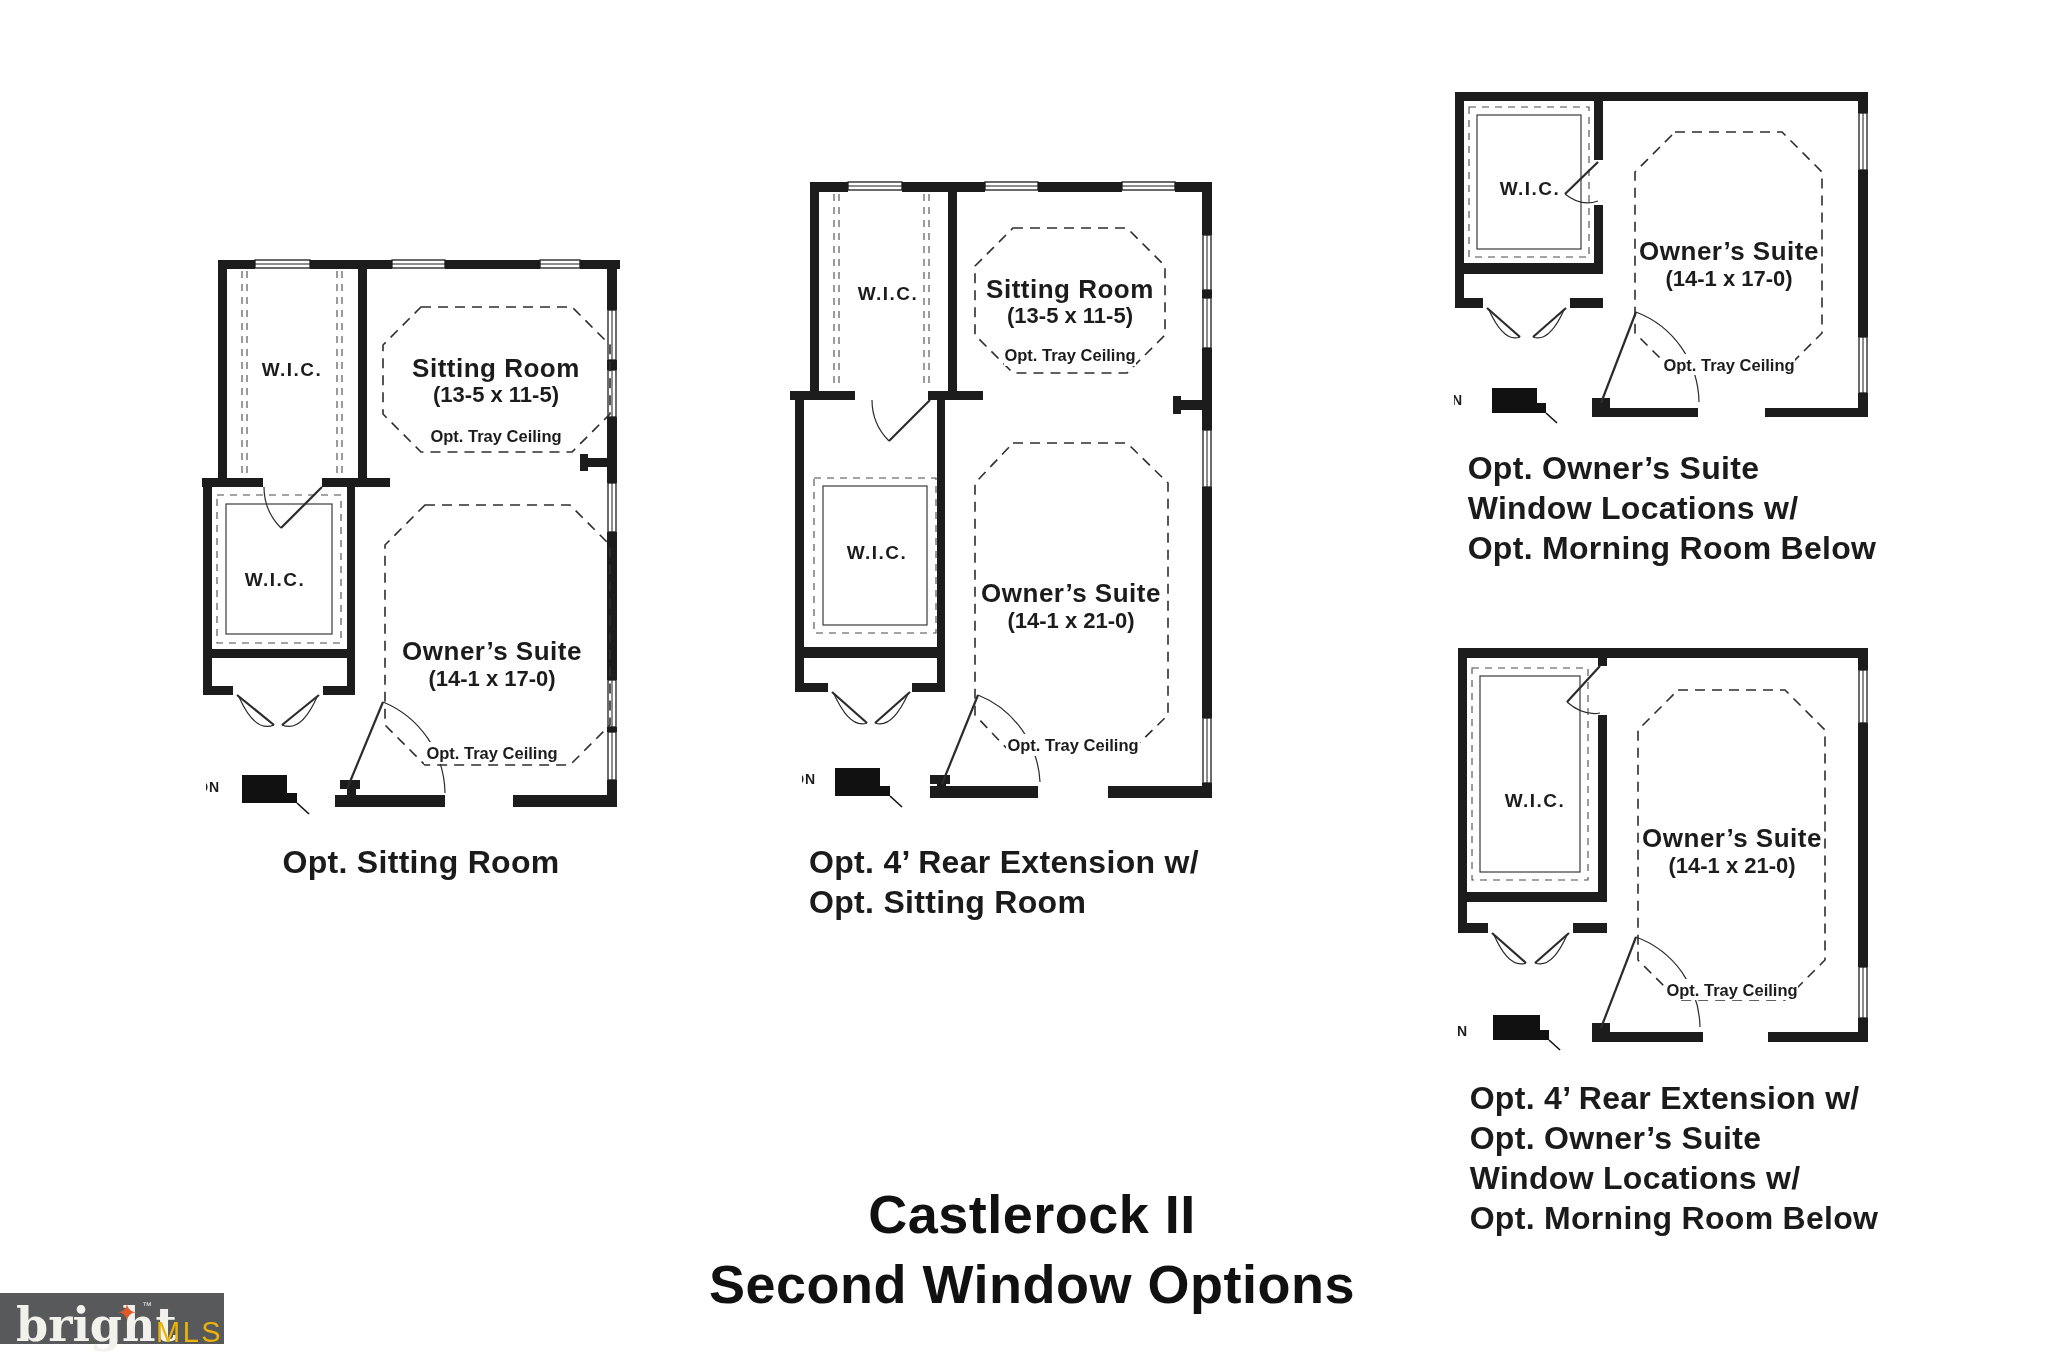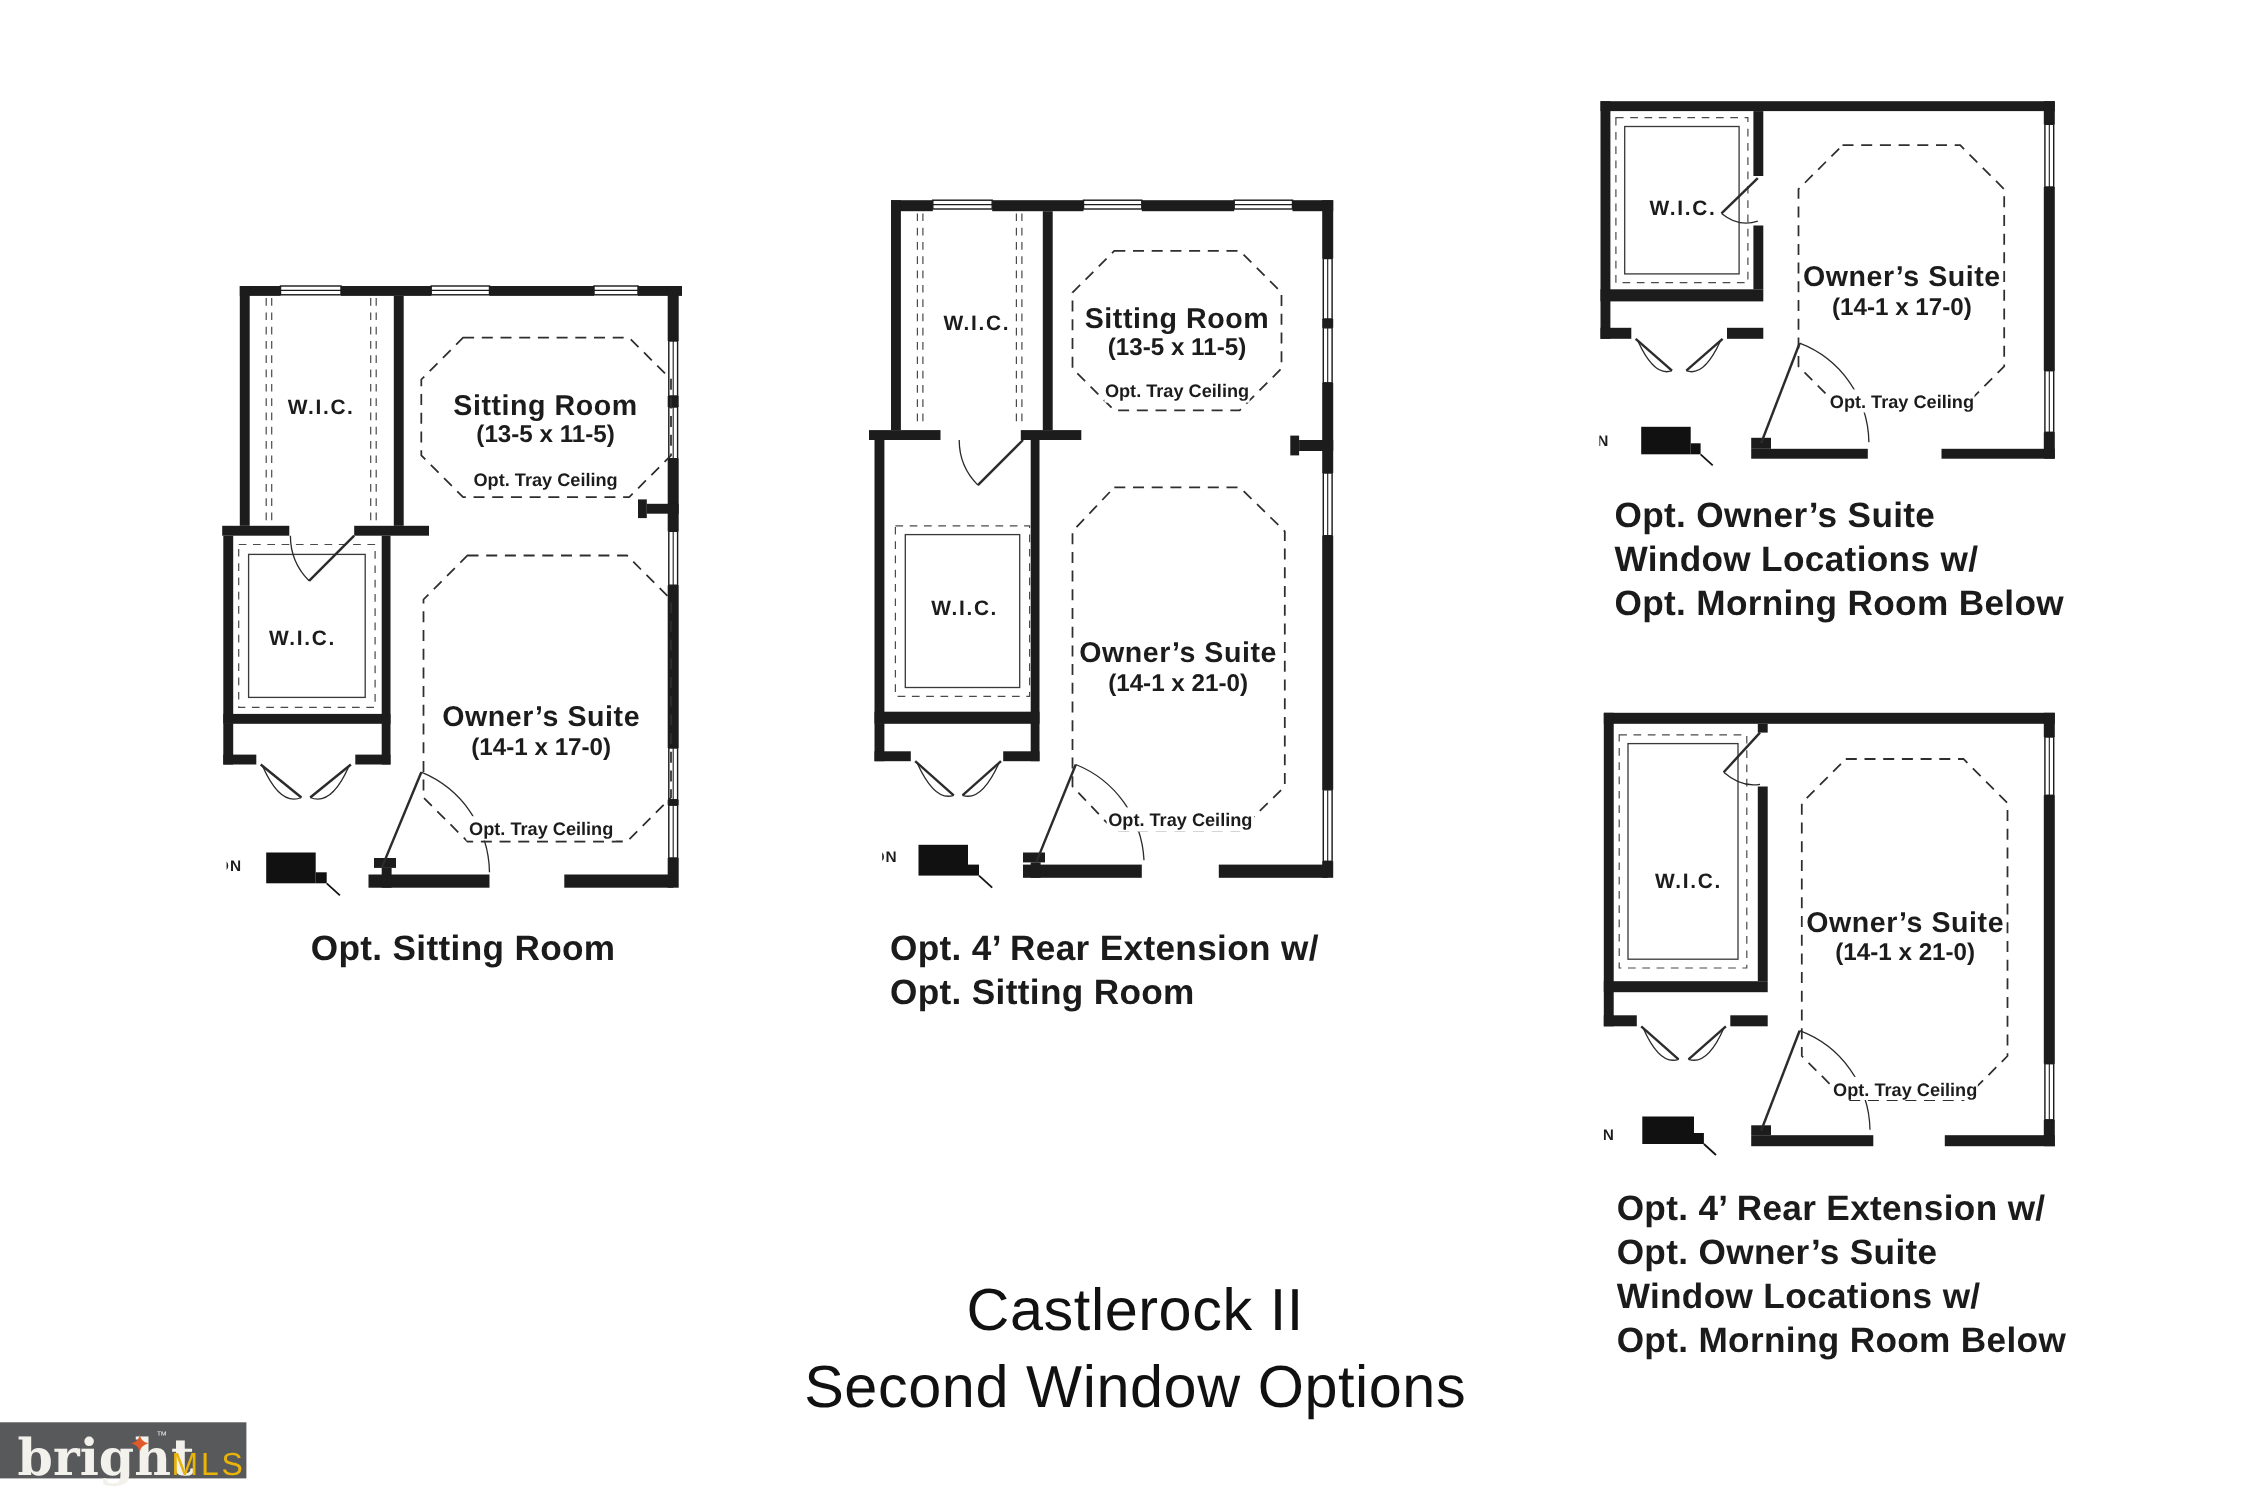--- a/index.html
+++ b/index.html
@@ -22,22 +22,22 @@
   .tick{stroke:#111111;stroke-width:1.6;}
   text{fill:#1c1c1c;}
   .t-wic{font:bold 19px "Liberation Sans",sans-serif;letter-spacing:1.5px;text-anchor:middle;}
   .t-room{font:bold 26px "Liberation Sans",sans-serif;letter-spacing:.5px;text-anchor:middle;}
   .t-dims{font:bold 22px "Liberation Sans",sans-serif;text-anchor:middle;}
   .t-tray{font:bold 16.5px "Liberation Sans",sans-serif;text-anchor:middle;}
   .t-dn{font:bold 14px "Liberation Sans",sans-serif;letter-spacing:1px;}
   
   .caption{position:absolute;transform:translateX(-50%);text-align:left;font-weight:bold;
            font-size:32px;line-height:40px;letter-spacing:.3px;white-space:nowrap;color:#1b1b1b;}
-  .main-title{position:absolute;transform:translateX(-50%);text-align:center;font-weight:normal;
-           font-size:54px;line-height:70px;letter-spacing:.5px;white-space:nowrap;color:#111111;}
+  .main-title{position:absolute;transform:translateX(-50%);text-align:center;font-weight:bold;
+           font-size:54px;line-height:70px;letter-spacing:.5px;white-space:nowrap;color:#111111;margin-top:23px;}
   
   .logo{position:absolute;left:0;top:1293px;width:224px;height:51px;background:#58595b;text-decoration:underline;}
   .logo .brand{position:absolute;left:16px;top:-3px;font-family:"DejaVu Serif",serif;font-weight:bold;
            font-size:46px;line-height:70px;color:#f3f1ec;}
   .logo .star{position:absolute;left:117px;top:8px;font-family:"DejaVu Sans",sans-serif;
            font-size:24px;color:#e0592a;line-height:1;}
   .logo .tm{position:absolute;left:142px;top:7px;font-size:10px;color:#e6e5e1;}
   .logo .mls{position:absolute;left:156px;top:23px;font-size:29px;letter-spacing:2.5px;
            color:#eab308;font-weight:normal;}
 </style>

